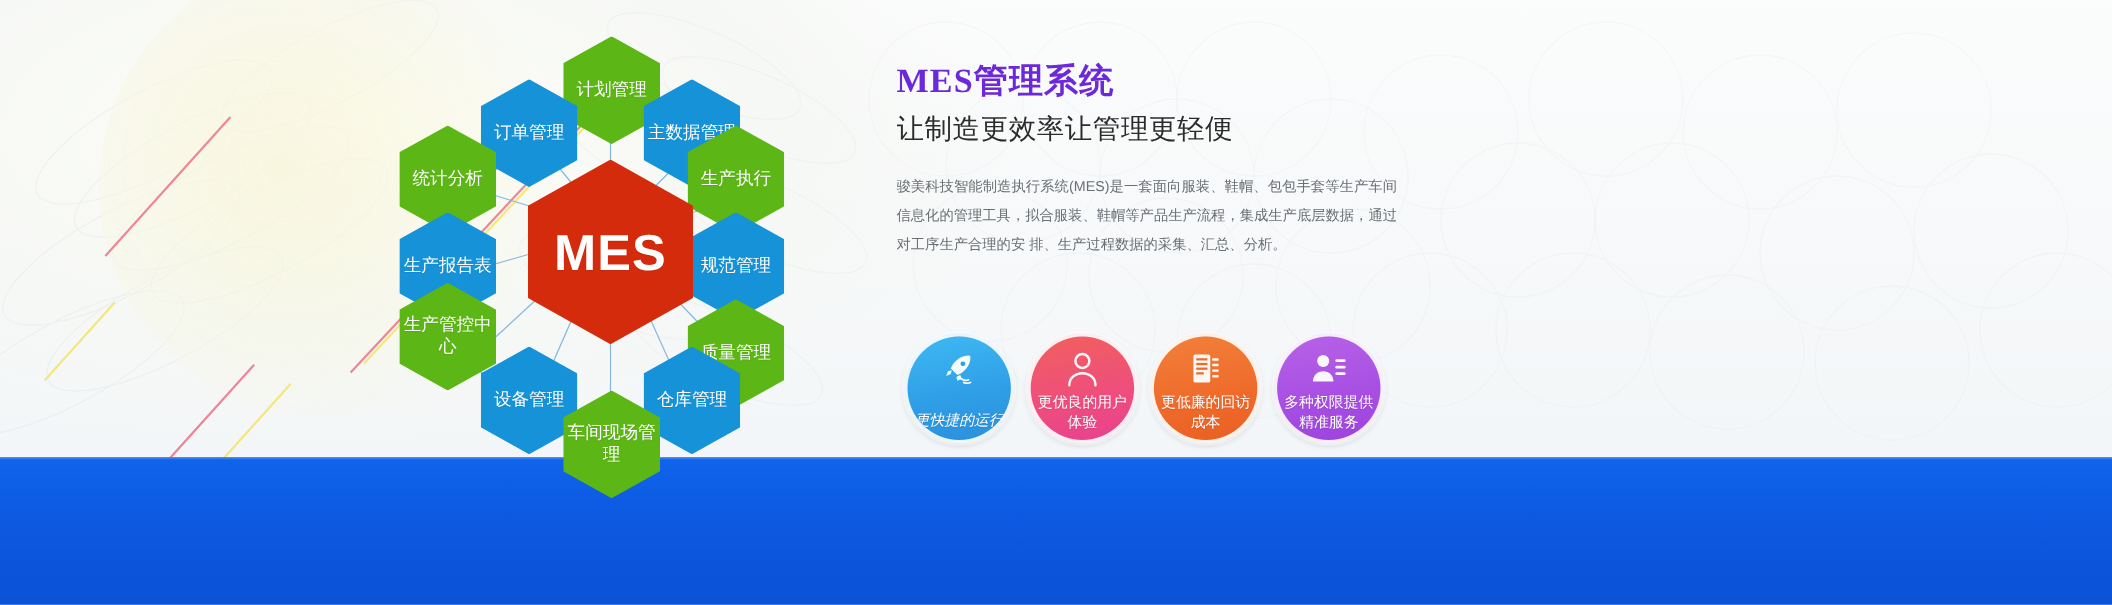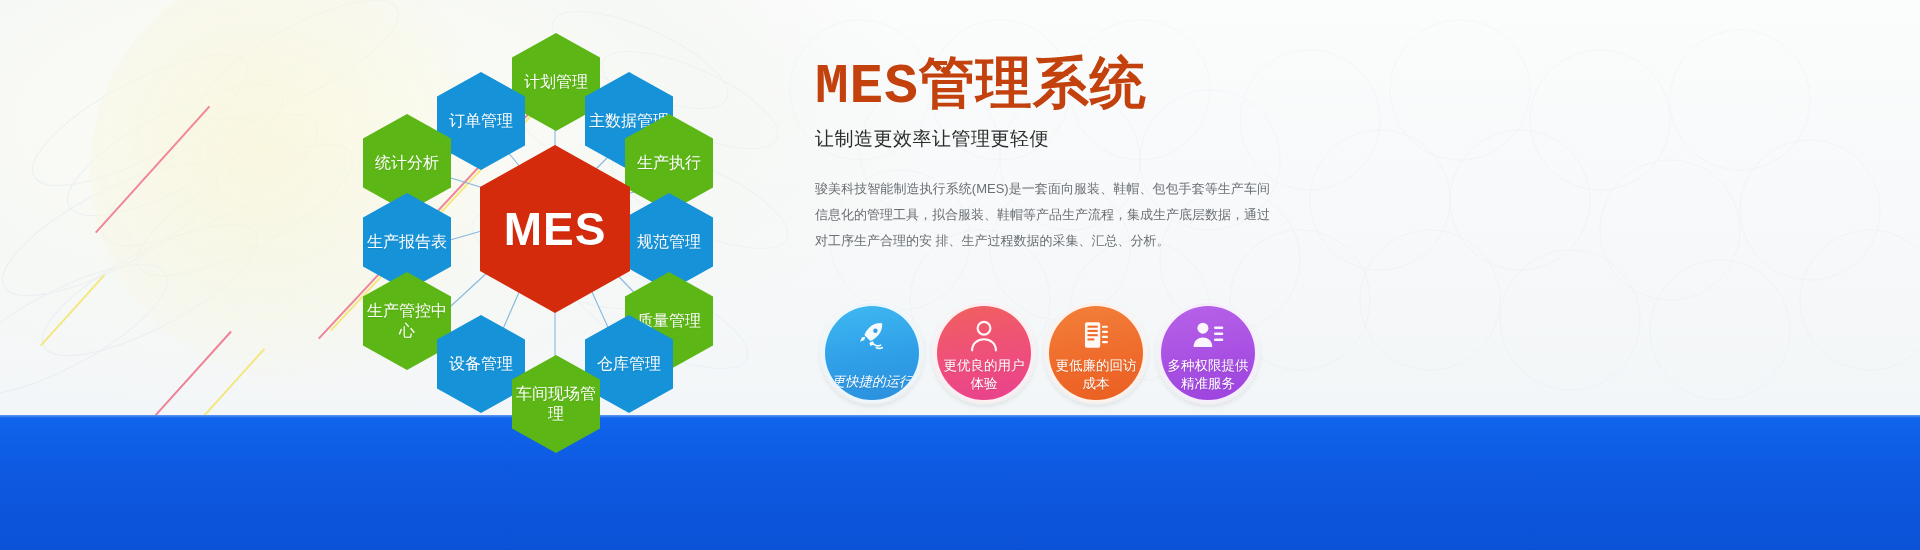--- a/index.html
+++ b/index.html
@@ -62,26 +62,26 @@
     width:150px; height:168px; font-size:46px; font-weight:bold;
     letter-spacing:1px;
   }
   .hex.green { background:#5cb615; }
   .hex.blue  { background:#1693d8; }
   .hex.red   { background:#d42b0d; }
 
   
   #copy { position:absolute; left:815px; top:58px; width:470px; }
   .title {
-    font-family:Liberation Mono, monospace;
-    font-size:56px; font-weight:bold; color:#c2410c; letter-spacing:1px;
+    font-family:Liberation Serif, serif;
+    font-size:31px; font-weight:bold; color:#6d28d9; letter-spacing:1px;
     line-height:1.05;
   }
   .subtitle {
-    margin-top:9px; font-size:19px; color:#2b2b2b; letter-spacing:.5px;
+    margin-top:9px; font-size:25px; color:#2b2b2b; letter-spacing:.5px;
   }
   .para {
     margin-top:24px; width:455px;
     font-size:13px; line-height:2.0; color:#6a6f74; text-align:justify;
   }
 
   
   #badges { position:absolute; left:822px; top:303px; display:flex; gap:12px; }
   .badge {
     width:100px; height:100px; border-radius:50%;
@@ -219,21 +219,21 @@
     </div>
 
     <div class="hex small blue" style="left:33px; top:183px;">
       <span>生产报告表</span>
     </div>
 
     <div class="hex small blue" style="left:295px; top:183px;">
       <span>规范管理</span>
     </div>
 
-    <div class="hex small green" style="left:33px; top:262px;">
+    <div class="hex small green" style="left:33px; top:247px;">
       <span>生产管控中心</span>
     </div>
 
     <div class="hex small green" style="left:295px; top:262px;">
       <span>质量管理</span>
     </div>
 
     <div class="hex small blue" style="left:107px; top:305px;">
       <span>设备管理</span>
     </div>

